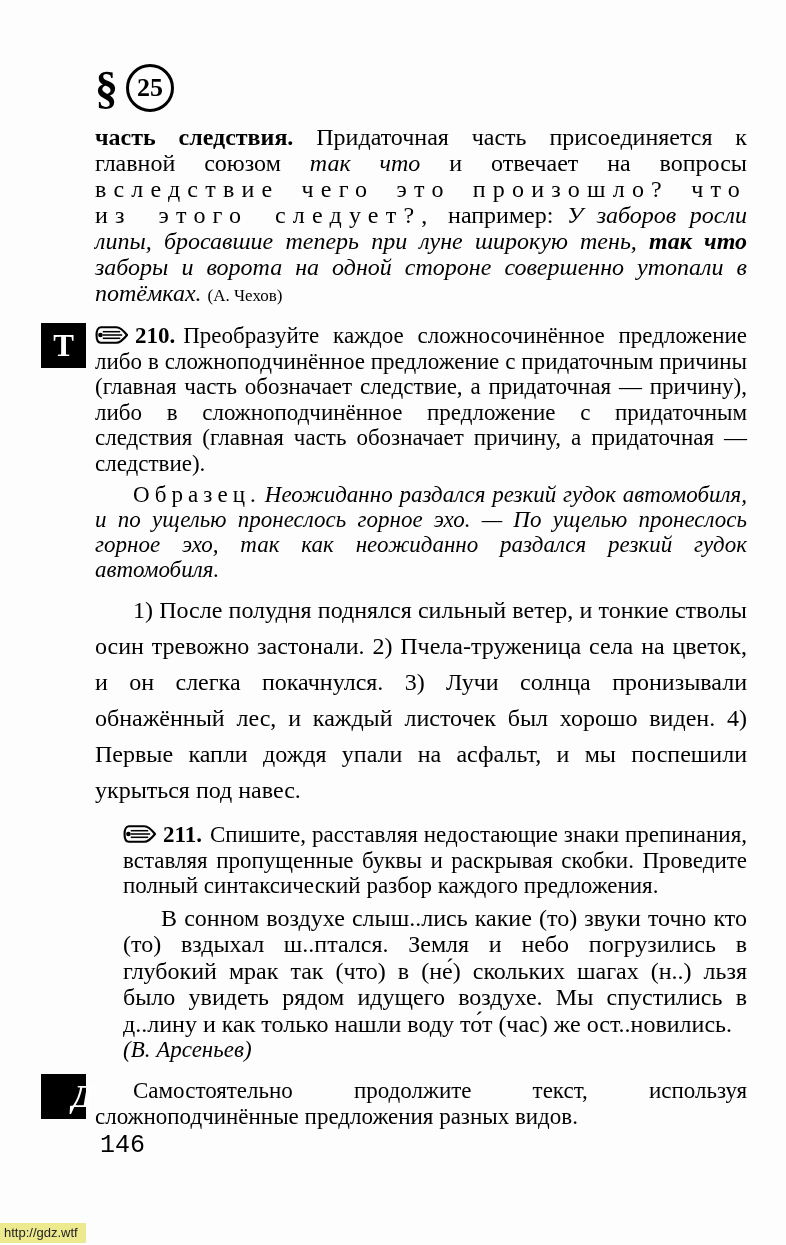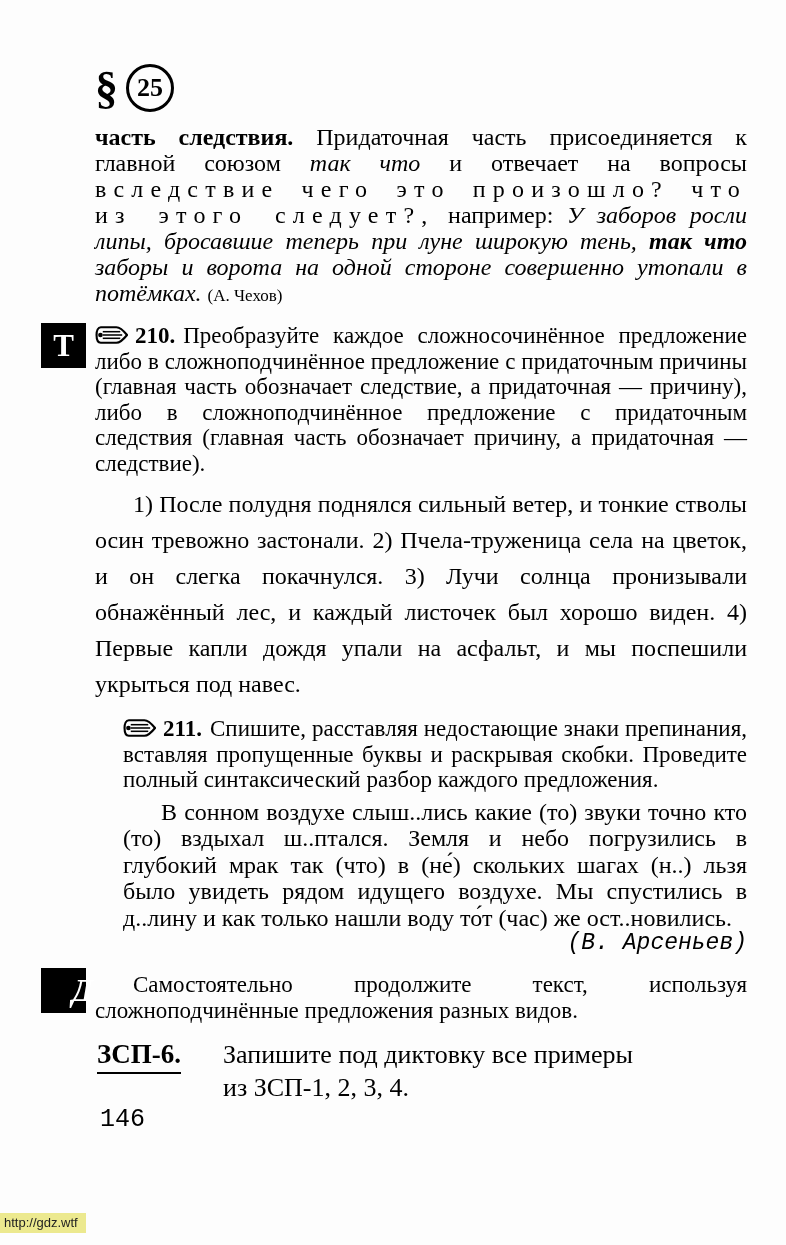--- a/index.html
+++ b/index.html
@@ -42,36 +42,36 @@
     font-size: 31px; font-weight: bold;
   }
   .badge-d { top: -4px; font-style: italic; }
 
   .sample { margin-top: 6px; font-size: 23px; line-height: 25px; text-align: justify; text-indent: 38px; font-style: italic; }
   .sample-label { font-style: normal; letter-spacing: 0.22em; margin-right: 4px; }
 
   .sentences { margin-top: 10px; font-size: 24px; line-height: 36px; text-align: justify; text-indent: 38px; }
 
   .ex-body { margin-top: 6px; font-size: 24px; line-height: 26.5px; text-align: justify; text-indent: 38px; }
-  .attribution { text-align: right; font-style: italic; font-size: 23px; line-height: 25px; font-family: Liberation Mono, monospace; }
+  .attribution { text-align: left; font-style: italic; font-size: 23px; line-height: 25px; }
 
   .task-d { position: relative; margin-top: 16px; font-size: 23px; line-height: 26px; text-align: justify; text-indent: 38px; }
 
   .zsp { margin-top: 14px; display: flex; align-items: flex-start; }
   .zsp-label {
     font-weight: bold; font-size: 27px; line-height: 33px;
     border-bottom: 2.5px solid #000; padding-bottom: 1px; margin-left: 2px;
   }
   .zsp-text { margin-left: 42px; font-size: 26px; line-height: 33px; }
   .zsp-line { display: block; }
 
   .page-num { margin-top: 1px; margin-left: 5px; font-size: 25px; font-family: Liberation Mono, monospace; }
 
   .watermark {
-    position: absolute; left: 0; bottom: 12px;
+    position: absolute; left: 0; bottom: 2px;
     background: #ece98f; color: #222;
     font-family: "Liberation Sans", sans-serif; font-size: 13px;
     padding: 2px 8px 3px 4px;
   }
 </style>
 </head>
 <body>
 
 <div class="page">
   <div class="content">
@@ -89,20 +89,21 @@
       <div class="margin-badge badge-t">
           <span>Т</span>
         </div>
       <p class="ex-header"><svg class="tape" width="33" height="20" viewBox="0 0 34 20" aria-hidden="true">
             <path d="M6 2 H22 C26 2 29 5 33 10 C29 15 26 18 22 18 H6 C3.2 18 1.6 14.5 1.6 10 C1.6 5.5 3.2 2 6 2 Z" fill="none" stroke="#000" stroke-width="2.2"></path>
             <line x1="8" y1="6.6" x2="26" y2="6.6" stroke="#000" stroke-width="1.6"></line>
             <line x1="8" y1="10" x2="28" y2="10" stroke="#000" stroke-width="1.6"></line>
             <line x1="8" y1="13.4" x2="26" y2="13.4" stroke="#000" stroke-width="1.6"></line>
             <circle cx="5.6" cy="10" r="2.4" fill="#000"></circle>
           </svg><b class="ex-num">210.</b><span>Преобразуйте каждое сложносочинённое предложение либо в сложноподчинённое предложение с придаточным причины (главная часть обозначает следствие, а придаточная — причину), либо в сложноподчинённое предложение с придаточным следствия (главная часть обозначает причину, а придаточная — следствие).</span></p>
+      <p class="sample"><span class="sample-label">Образец.</span><span>Неожиданно раздался резкий гудок автомобиля, и по ущелью пронеслось горное эхо. — По ущелью пронеслось горное эхо, так как неожиданно раздался резкий гудок автомобиля.</span></p>
       <p class="sentences">1) После полудня поднялся сильный ветер, и тонкие стволы осин тревожно застонали. 2) Пчела-труженица села на цветок, и он слегка покачнулся. 3) Лучи солнца пронизывали обнажённый лес, и каждый листочек был хорошо виден. 4) Первые капли дождя упали на асфальт, и мы поспешили укрыться под навес.</p>
     </div>
 
     <div class="exercise ex211">
       <p class="ex-header"><svg class="tape" width="33" height="20" viewBox="0 0 34 20" aria-hidden="true">
             <path d="M6 2 H22 C26 2 29 5 33 10 C29 15 26 18 22 18 H6 C3.2 18 1.6 14.5 1.6 10 C1.6 5.5 3.2 2 6 2 Z" fill="none" stroke="#000" stroke-width="2.2"></path>
             <line x1="8" y1="6.6" x2="26" y2="6.6" stroke="#000" stroke-width="1.6"></line>
             <line x1="8" y1="10" x2="28" y2="10" stroke="#000" stroke-width="1.6"></line>
             <line x1="8" y1="13.4" x2="26" y2="13.4" stroke="#000" stroke-width="1.6"></line>
             <circle cx="5.6" cy="10" r="2.4" fill="#000"></circle>
@@ -110,25 +111,18 @@
       <p class="ex-body">В сонном воздухе слыш..лись какие (то) звуки точно кто (то) вздыхал ш..птался. Земля и небо погрузились в глубокий мрак так (что) в (не́) скольких шагах (н..) льзя было увидеть рядом идущего воздухе. Мы спустились в д..лину и как только нашли воду то́т (час) же ост..новились.</p>
       <p class="attribution">(В. Арсеньев)</p>
     </div>
 
     <div class="exercise task-d-wrap">
       <p class="task-d"><span class="margin-badge badge-d">
             <span>Д</span>
           </span><span>Самостоятельно продолжите текст, используя сложноподчинённые предложения разных видов.</span></p>
     </div>
 
-    <div class="zsp">
-      <span class="zsp-label">ЗСП-6.</span>
-      <span class="zsp-text">
-        <span class="zsp-line">Запишите под диктовку все примеры</span>
-        <span class="zsp-line">из ЗСП-1, 2, 3, 4.</span>
-      </span>
-    </div>
 
     <div class="page-num">146</div>
   </div>
 
   <div class="watermark">http://gdz.wtf</div>
 </div>
 
 </body></html>

